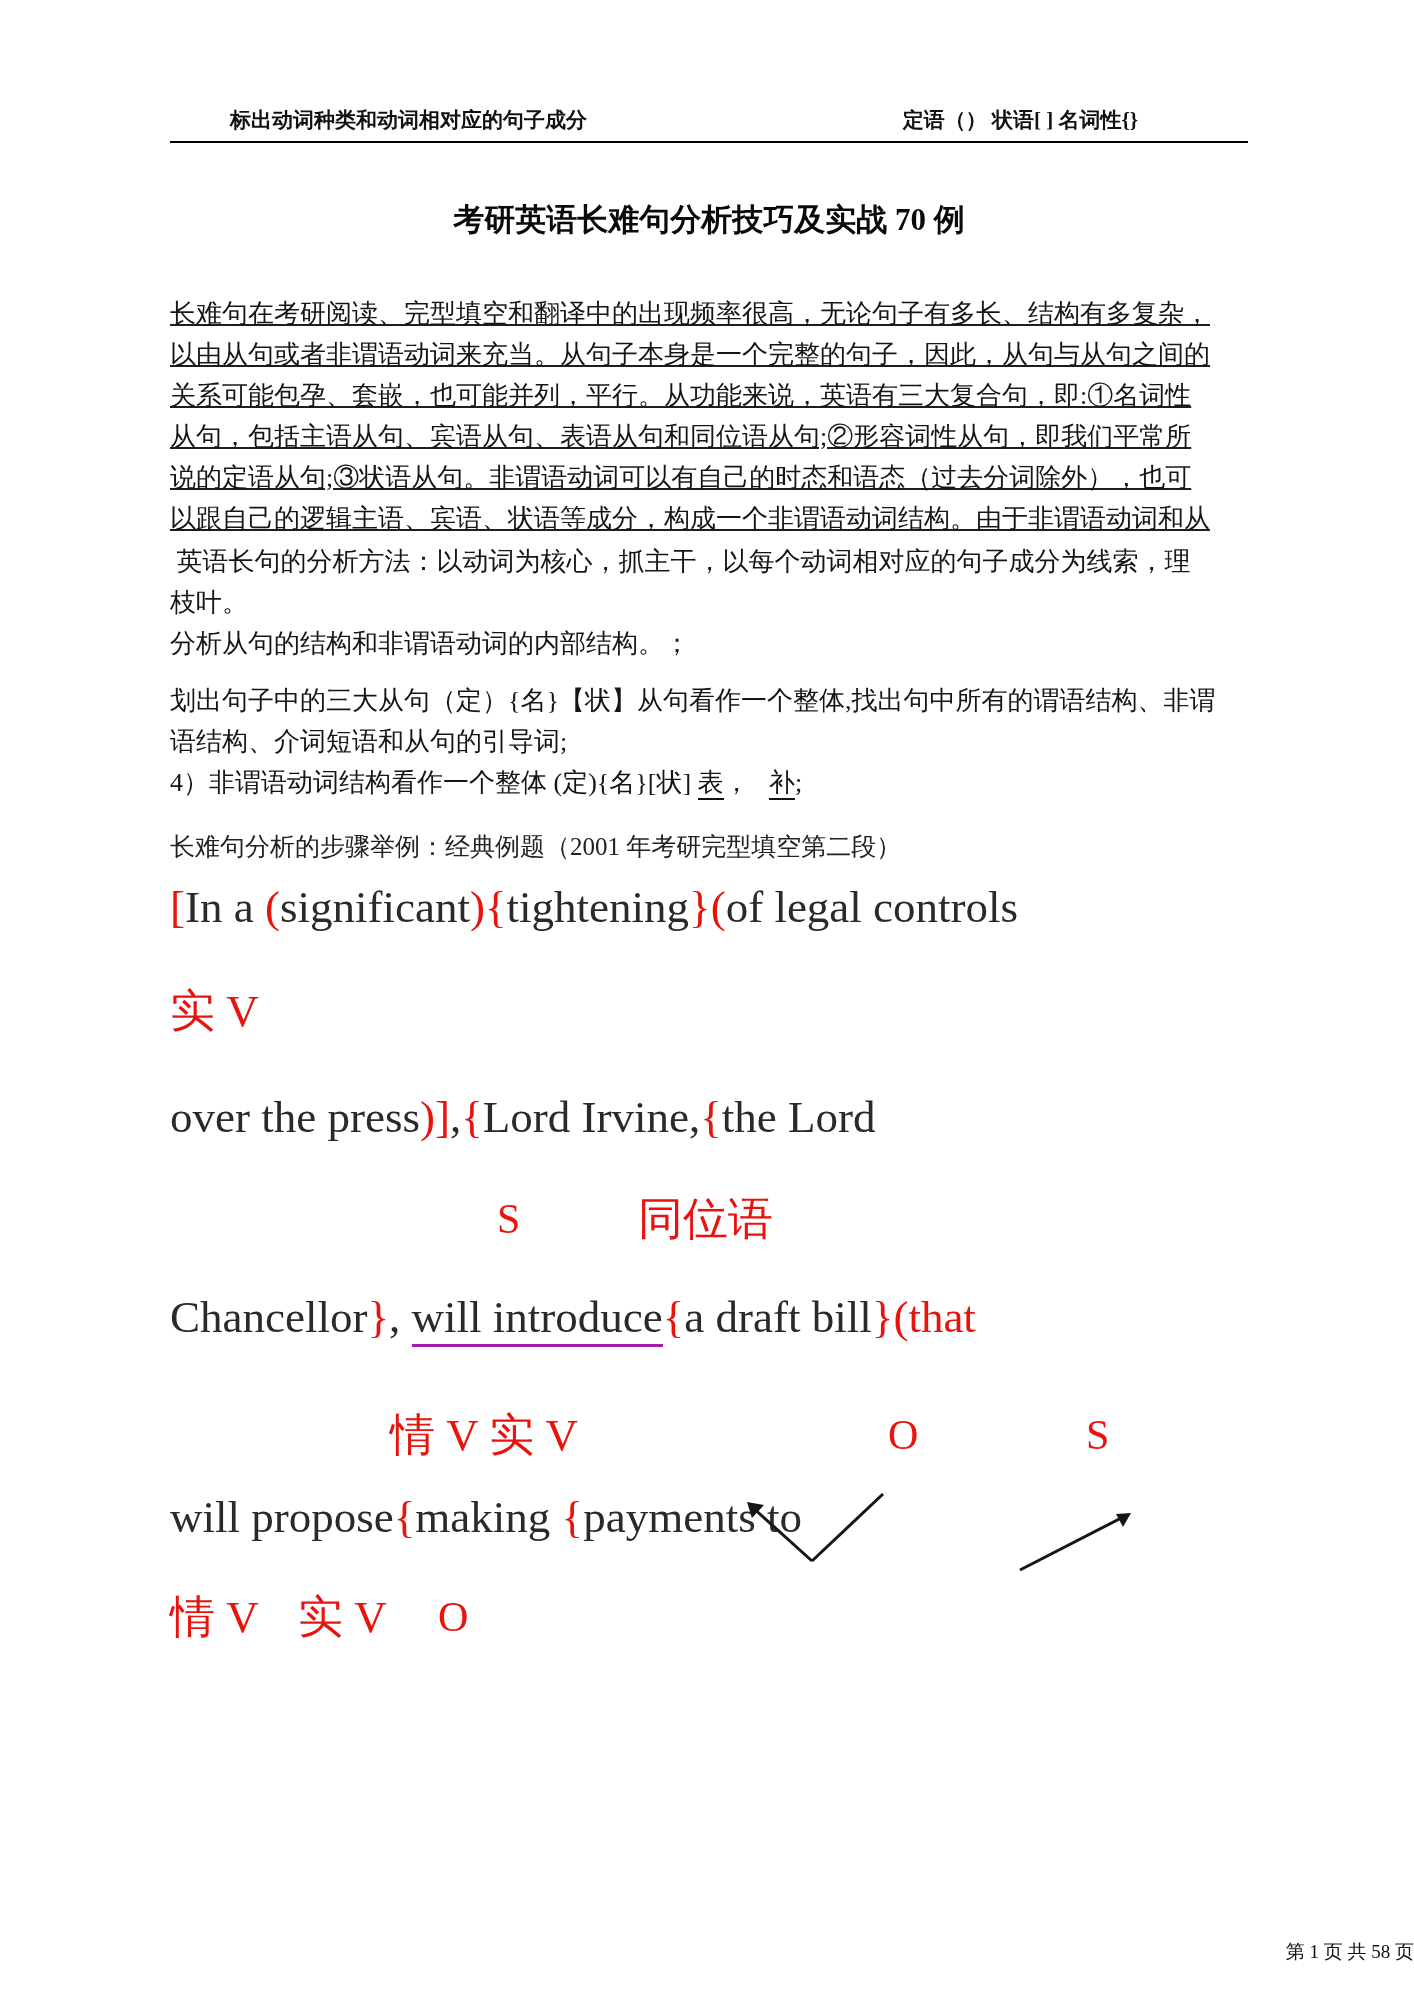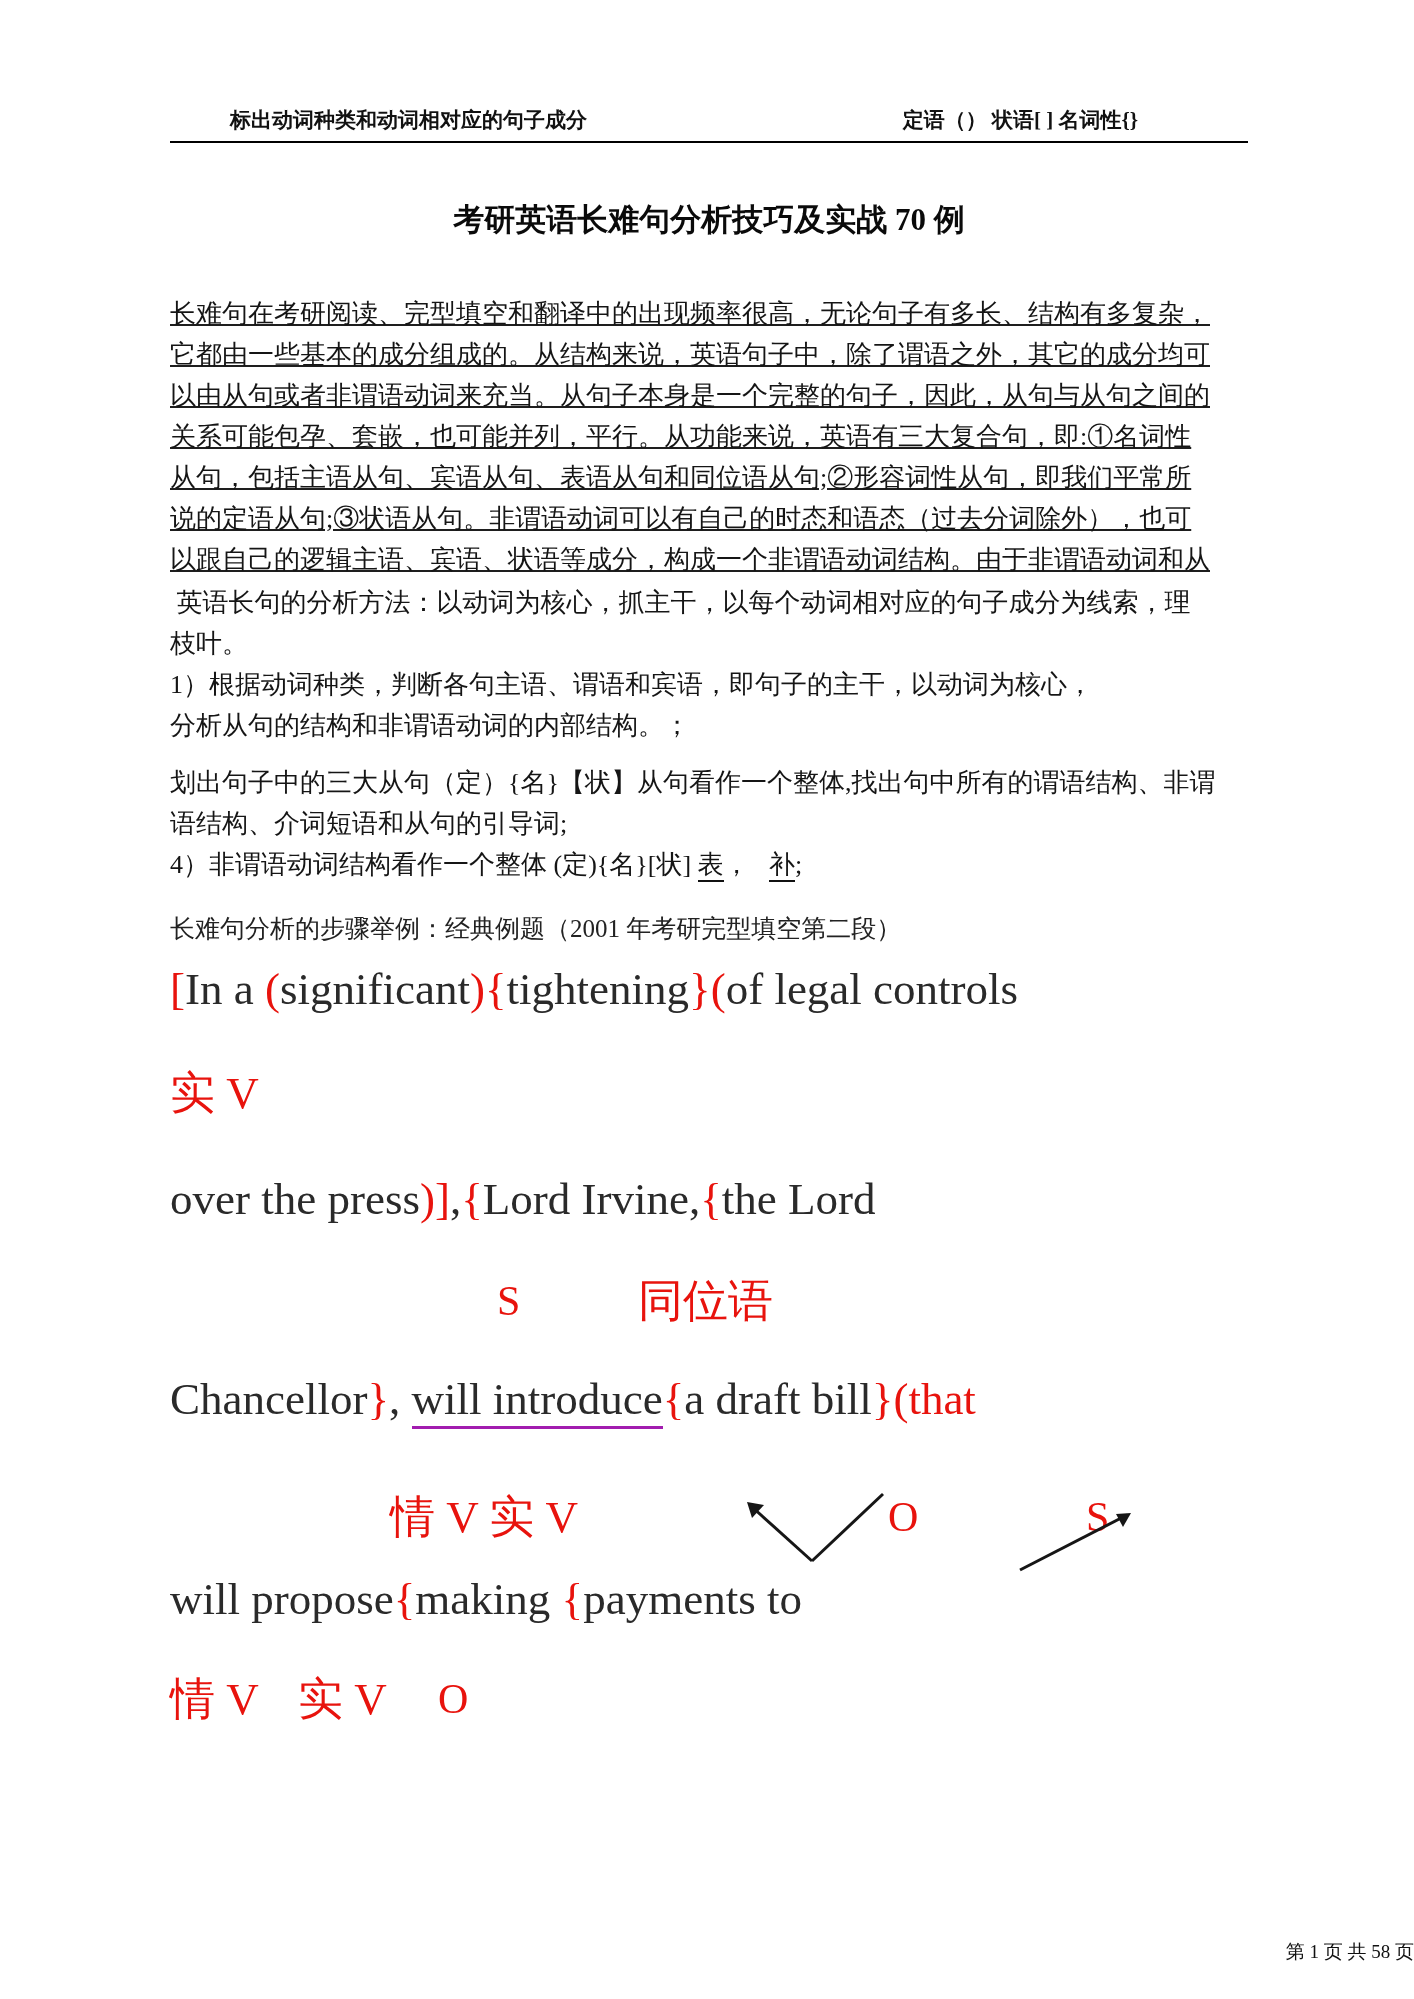--- a/index.html
+++ b/index.html
@@ -69,32 +69,30 @@
 
     <div class="hdr">
       <span class="h-left">标出动词种类和动词相对应的句子成分</span>
       <span class="h-right">定语（） 状语[ ] 名词性{}</span>
     </div>
 
     <div class="title">考研英语长难句分析技巧及实战 70 例</div>
 
     <div class="p-intro">
       <div class="bodyline">长难句在考研阅读、完型填空和翻译中的出现频率很高，无论句子有多长、结构有多复杂，</div>
-      <div class="bodyline">它都由一些基本的成分组成的。从结构来说，英语句子中，除了谓语之外，其它的成分均可</div>
       <div class="bodyline">以由从句或者非谓语动词来充当。从句子本身是一个完整的句子，因此，从句与从句之间的</div>
       <div class="bodyline">关系可能包孕、套嵌，也可能并列，平行。从功能来说，英语有三大复合句，即:①名词性</div>
       <div class="bodyline">从句，包括主语从句、宾语从句、表语从句和同位语从句;②形容词性从句，即我们平常所</div>
       <div class="bodyline">说的定语从句;③状语从句。非谓语动词可以有自己的时态和语态（过去分词除外），也可</div>
       <div class="bodyline">以跟自己的逻辑主语、宾语、状语等成分，构成一个非谓语动词结构。由于非谓语动词和从</div>
     </div>
 
     <div class="p-method">
       <div class="bodyline"> 英语长句的分析方法：以动词为核心，抓主干，以每个动词相对应的句子成分为线索，理</div>
       <div class="bodyline">枝叶。</div>
-      <div class="bodyline">1）根据动词种类，判断各句主语、谓语和宾语，即句子的主干，以动词为核心，</div>
       <div class="bodyline">分析从句的结构和非谓语动词的内部结构。；</div>
     </div>
 
     <div class="p-rules">
       <div class="bodyline">划出句子中的三大从句（定）{名}【状】从句看作一个整体,找出句中所有的谓语结构、非谓</div>
       <div class="bodyline">语结构、介词短语和从句的引导词;</div>
       <div class="bodyline"><span>4）非谓语动词结构看作一个整体 (定){名}[状] </span><span class="ul">表</span><span>，   </span><span class="ul">补</span><span>;</span></div>
     </div>
 
     <div class="caption">长难句分析的步骤举例：经典例题（2001 年考研完型填空第二段）</div>

